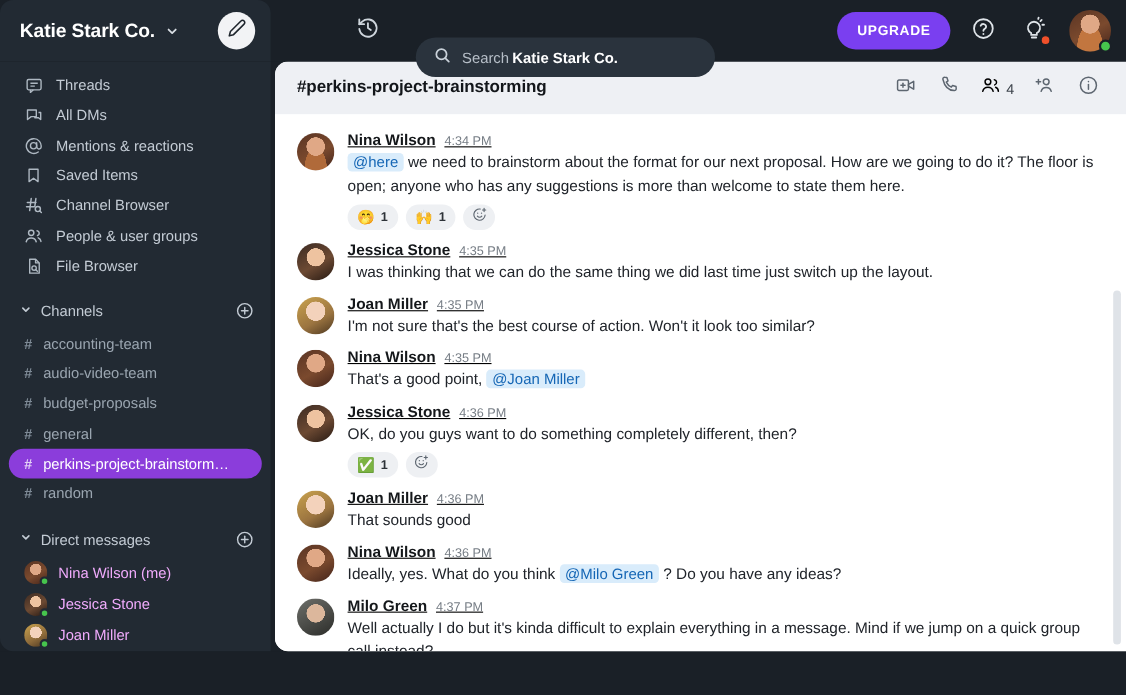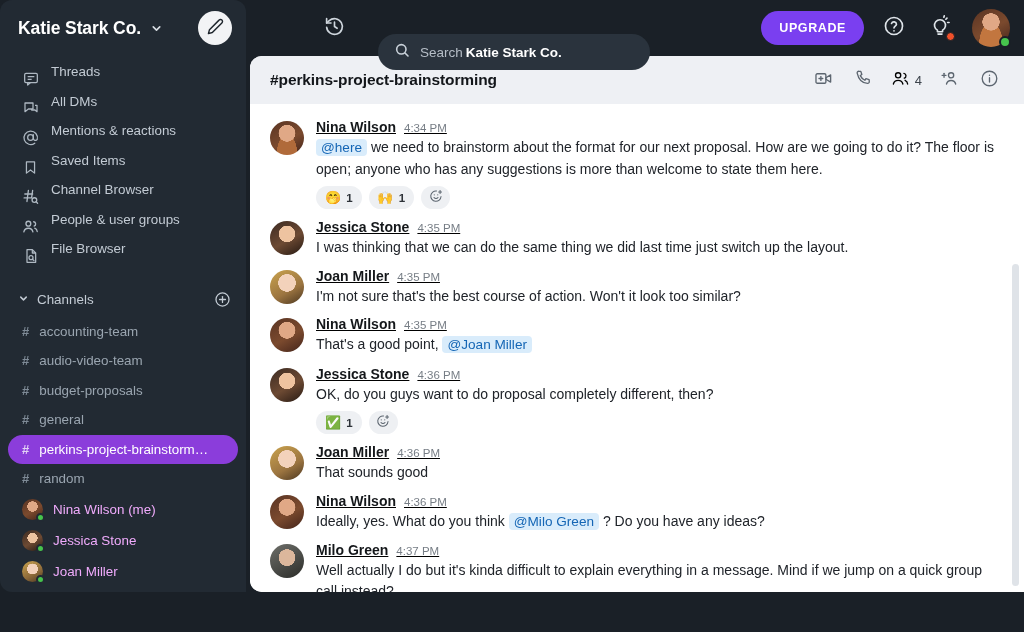--- a/index.html
+++ b/index.html
@@ -91,21 +91,21 @@
   
   .sidebar {
     width: 246px; flex: 0 0 246px;
     background: #222a33;
     border-bottom-left-radius: 12px;
     padding: 8px 0 0 0;
     overflow: hidden;
     display: flex; flex-direction: column;
   }
   .nav-item {
-    height: 29.5px; display: flex; gap: 12px;
+    height: 29.5px; display: flex; align-items: center; gap: 12px;
     padding: 0 12px 0 22px; color: #c3cbd4; font-size: 13.4px;
     cursor: pointer; white-space: nowrap;
   }
   .nav-item .ico { width: 17px; display: flex; align-items: center; justify-content: center; color: #aeb8c2; }
   .section-head {
     height: 34px; display: flex; align-items: center;
     padding: 0 14px 0 18px; margin-top: 12px;
     color: #c3cbd4; font-size: 13.4px; cursor: pointer;
   }
   .section-head .caret { font-size: 11px; margin-right: 8px; color: #c3cbd4; }
@@ -382,20 +382,35 @@
       </div>
       <div class="chan-item active">
         <span class="hash">#</span>
         <span class="chan-label">perkins-project-brainstorm…</span>
       </div>
       <div class="chan-item">
         <span class="hash">#</span>
         <span class="chan-label">random</span>
       </div>
 
+      <div class="section-head">
+        <span class="caret">
+          <svg width="11" height="11" viewBox="0 0 24 24" fill="none" stroke="currentColor" stroke-width="3.2" stroke-linecap="round" stroke-linejoin="round">
+              <polyline points="6 9 12 15 18 9"></polyline>
+            </svg>
+        </span>
+        <span>Direct messages</span>
+        <span class="plus">
+          <svg width="17" height="17" viewBox="0 0 24 24" fill="none" stroke="currentColor" stroke-width="1.8" stroke-linecap="round">
+              <circle cx="12" cy="12" r="9.2"></circle>
+              <line x1="12" y1="7.8" x2="12" y2="16.2"></line>
+              <line x1="7.8" y1="12" x2="16.2" y2="12"></line>
+            </svg>
+        </span>
+      </div>
 
       <div class="dm-item">
         <span class="avatar dm-avatar" style="background-image:radial-gradient(circle at 50% 36%, #e0a886 0 30%, rgba(0,0,0,0) 31%), linear-gradient(150deg,#5a3423 0%,#7b4a2e 55%,#42231a 100%);">
           <span class="presence"></span>
         </span>
         <span>Nina Wilson (me)</span>
       </div>
       <div class="dm-item">
         <span class="avatar dm-avatar" style="background-image:radial-gradient(circle at 50% 38%, #eec3a0 0 30%, rgba(0,0,0,0) 31%), linear-gradient(150deg,#3b2a22 0%,#6d4a33 55%,#241812 100%);">
           <span class="presence"></span>
@@ -533,21 +548,21 @@
           </div>
         </div>
 
         <div class="msg">
           <span class="avatar msg-avatar" style="background-image:radial-gradient(circle at 50% 38%, #eec3a0 0 30%, rgba(0,0,0,0) 31%), linear-gradient(150deg,#3b2a22 0%,#6d4a33 55%,#241812 100%);"></span>
           <div class="msg-body">
             <div class="msg-head">
               <span class="msg-author">Jessica Stone</span>
               <span class="msg-time">4:36 PM</span>
             </div>
-            <div class="msg-text">OK, do you guys want to do proposal completely different, then?</div>
+            <div class="msg-text">OK, do you guys want to do something completely different, then?</div>
             <div class="reactions">
               <div class="reaction">
                 <span class="emo">✅</span>
                 <span class="cnt">1</span>
               </div>
               <div class="add-reaction">
                 <span>
                   <svg width="14" height="14" viewBox="0 0 24 24" fill="none" stroke="currentColor" stroke-width="1.8" stroke-linecap="round">
                       <path d="M20.6 12.8A8.8 8.8 0 1 1 13 3.5"></path>
                       <circle cx="9" cy="10" r="1" fill="currentColor" stroke="none"></circle>

